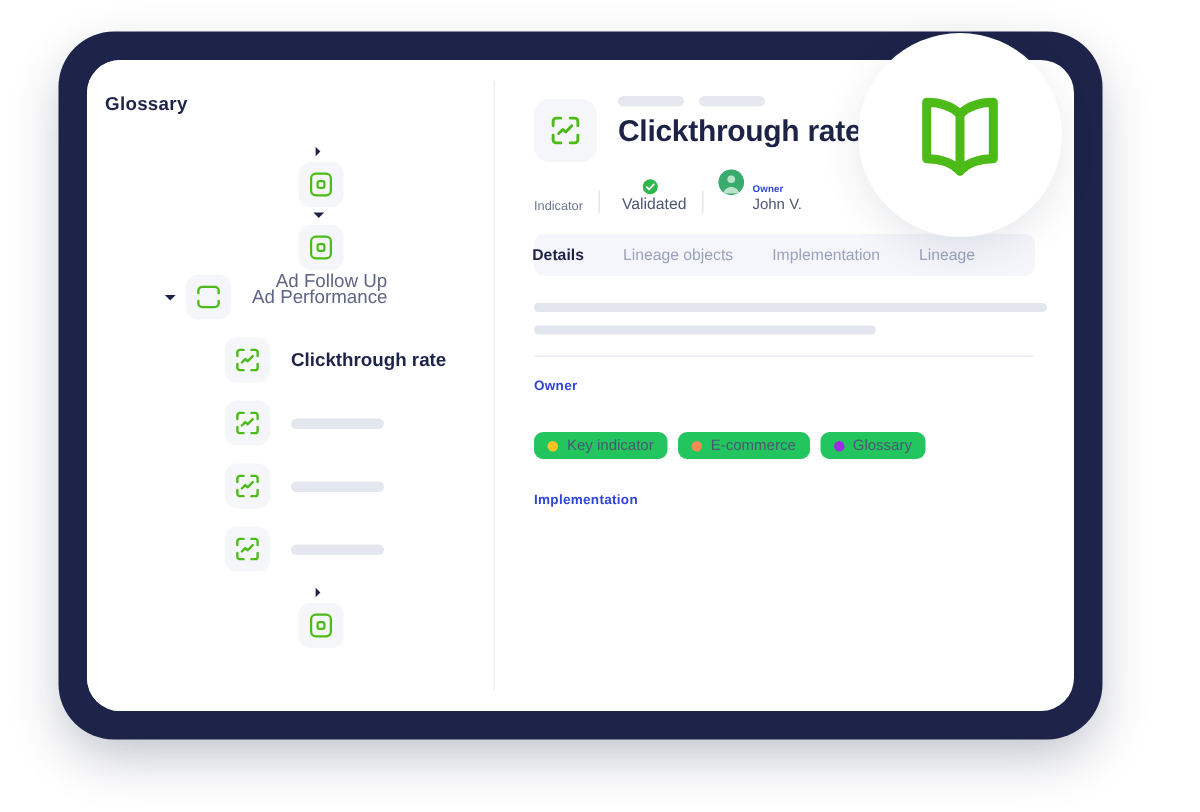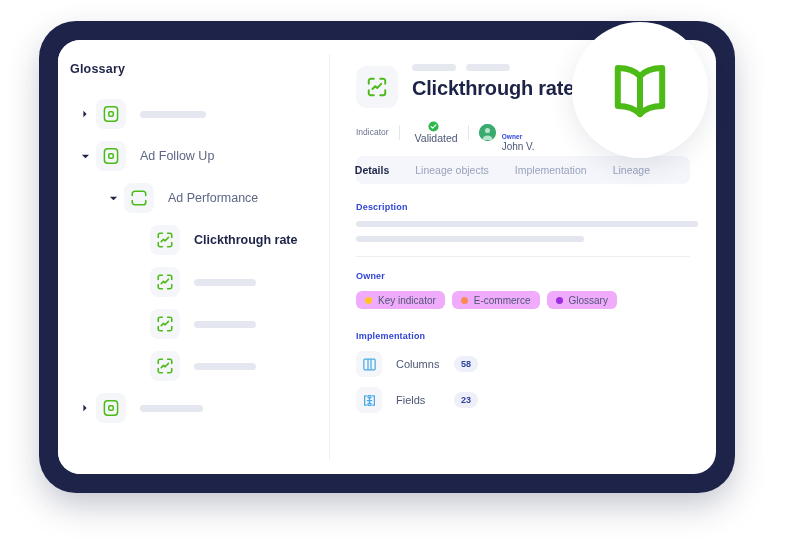--- a/index.html
+++ b/index.html
@@ -75,21 +75,21 @@
   }
   .node-label.active{
     color:#1e2449;font-weight:bold;font-size:12.5px;
   }
   .skeleton{
     margin-left:14px;
     height:7px;border-radius:4px;background:#e4e7ef;
   }
 
   
-  .lvl0{padding-left:20px;}
+  .lvl0{padding-left:40px;flex-direction:column;}
   .lvl1{padding-left:48px;}
   .lvl2{padding-left:74px;}
 
   
   #main{
     flex:1 1 auto;
     padding:22px 26px 0 26px;
     box-sizing:border-box;
     position:relative;
     min-width:0;
@@ -105,21 +105,21 @@
   .entity-head-right{margin-left:14px;min-width:0;}
   .crumb-skeletons{display:flex;gap:10px;margin-top:2px;margin-bottom:6px;}
   .crumb-sk{height:7px;border-radius:4px;background:#e6e8f0;}
   .entity-title{
     font-size:20px;font-weight:bold;color:#1c2347;
     letter-spacing:-.2px;line-height:1.1;
     white-space:nowrap;
   }
 
   .meta-row{
-    display:flex;align-items:center;
+    display:flex;align-items:flex-end;
     margin-top:14px;height:20px;
   }
   .meta-type{font-size:8.5px;color:#6b7490;}
   .meta-sep{width:1px;height:15px;background:#e3e6ee;margin:0 10px;}
   .meta-validated{display:flex;align-items:center;flex-direction:column;}
   .meta-validated .vtext{font-size:10.5px;color:#4d5774;margin-left:5px;}
   .owner-wrap{display:flex;align-items:center;}
   .avatar{
     width:17px;height:17px;border-radius:50%;
     background:#3aab6e;
@@ -150,22 +150,22 @@
     letter-spacing:.2px;
   }
   .desc-block{margin-top:18px;}
   .desc-line{height:6px;border-radius:4px;background:#e3e6ef;margin-top:9px;}
   .hr{height:1px;background:#eceef4;margin-top:14px;}
 
   .tags-block{margin-top:14px;}
   .tags-row{display:flex;margin-top:10px;}
   .tag{
     display:flex;align-items:center;
-    background:#f0abfc;border-radius:6px;
-    height:18px;padding:0 9px;margin-right:7px;
+    background:#22c55e;border-radius:6px;
+    height:18px;padding:0 9px;margin-right:7px;margin-top:16px;
   }
   .tag .dot{width:7px;height:7px;border-radius:50%;flex:0 0 7px;}
   .tag .tlabel{font-size:10px;color:#4d5774;margin-left:6px;white-space:nowrap;}
 
   .impl-block{margin-top:22px;}
   .impl-row{display:flex;align-items:center;margin-top:10px;}
   .impl-icon{
     width:26px;height:26px;flex:0 0 26px;
     background:#f5f6f9;border-radius:7px;
     display:flex;align-items:center;justify-content:center;
@@ -359,21 +359,20 @@
     </div>
 
     <div class="tabs" id="tabs-container">
         <div class="tab active">Details</div>
         <div class="tab">Lineage objects</div>
         <div class="tab">Implementation</div>
         <div class="tab">Lineage</div>
       </div>
 
     <div class="desc-block">
-      <div class="section-label">Description</div>
       <div class="desc-line" style="width:342px"></div>
       <div class="desc-line" style="width:228px"></div>
       <div class="hr"></div>
     </div>
 
     <div class="tags-block">
       <div class="section-label">Owner</div>
       <div class="tags-row" id="tags-container">
           <div class="tag">
             <span class="dot" style="background: rgb(255, 195, 36);"></span>
@@ -385,44 +384,20 @@
           </div>
           <div class="tag">
             <span class="dot" style="background: rgb(155, 46, 224);"></span>
             <span class="tlabel">Glossary</span>
           </div>
         </div>
     </div>
 
     <div class="impl-block">
       <div class="section-label">Implementation</div>
-      <div id="impl-container">
-          <div class="impl-row">
-            <div class="impl-icon">
-              <svg width="15" height="15" viewBox="0 0 24 24" fill="none" stroke="#4aa9e8" stroke-width="2" stroke-linejoin="round">
-      <rect x="3" y="3.5" width="18" height="17" rx="1.6"></rect>
-      <path d="M9.6 3.5v17M14.4 3.5v17"></path>
-              </svg>
-            </div>
-            <div class="impl-label">Columns</div>
-            <div class="impl-badge">58</div>
-          </div>
-          <div class="impl-row">
-            <div class="impl-icon">
-              <svg width="15" height="15" viewBox="0 0 24 24" fill="none" stroke="#4aa9e8" stroke-width="2" stroke-linecap="round" stroke-linejoin="round">
-    <path d="M7 4.5H4.2v15H7M17 4.5h2.8v15H17"></path>
-    <path d="M12 7.5v9M8.4 12h7.2"></path>
-    <rect x="9.6" y="4.2" width="4.8" height="3.4" rx=".8"></rect>
-    <rect x="9.6" y="16.4" width="4.8" height="3.4" rx=".8"></rect>
-              </svg>
-            </div>
-            <div class="impl-label">Fields</div>
-            <div class="impl-badge">23</div>
-          </div>
-        </div>
     </div>
 
   </div>
 </div>
 
 <div id="book-badge">
   <svg width="78" height="72" viewBox="0 0 24 24" fill="none" stroke="#4cbb17" stroke-width="2" stroke-linecap="round" stroke-linejoin="round">
     <path d="M12 7.4C10.3 5.6 8 4.7 4.6 4.7v12.6C8 17.3 10.3 18.2 12 20"></path>
     <path d="M12 7.4c1.7-1.8 4-2.7 7.4-2.7v12.6c-3.4 0-5.7.9-7.4 2.7"></path>
     <path d="M12 7.4V20"></path>

